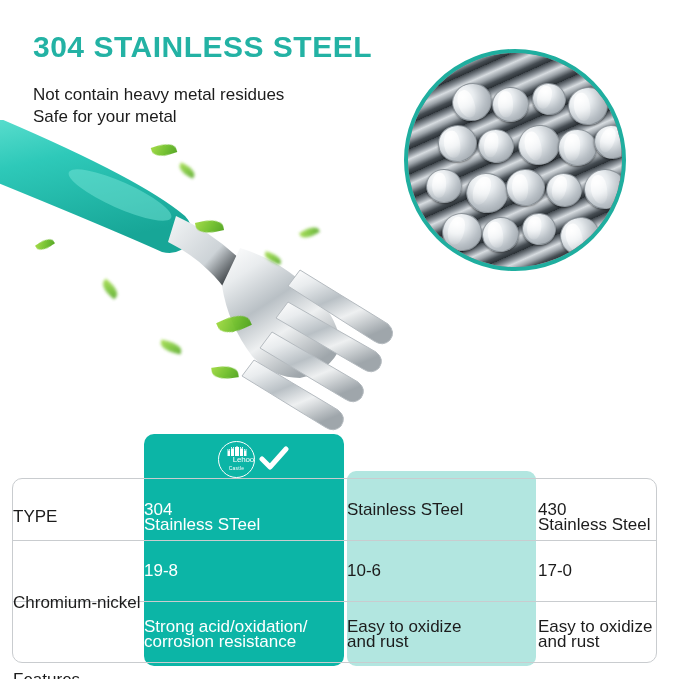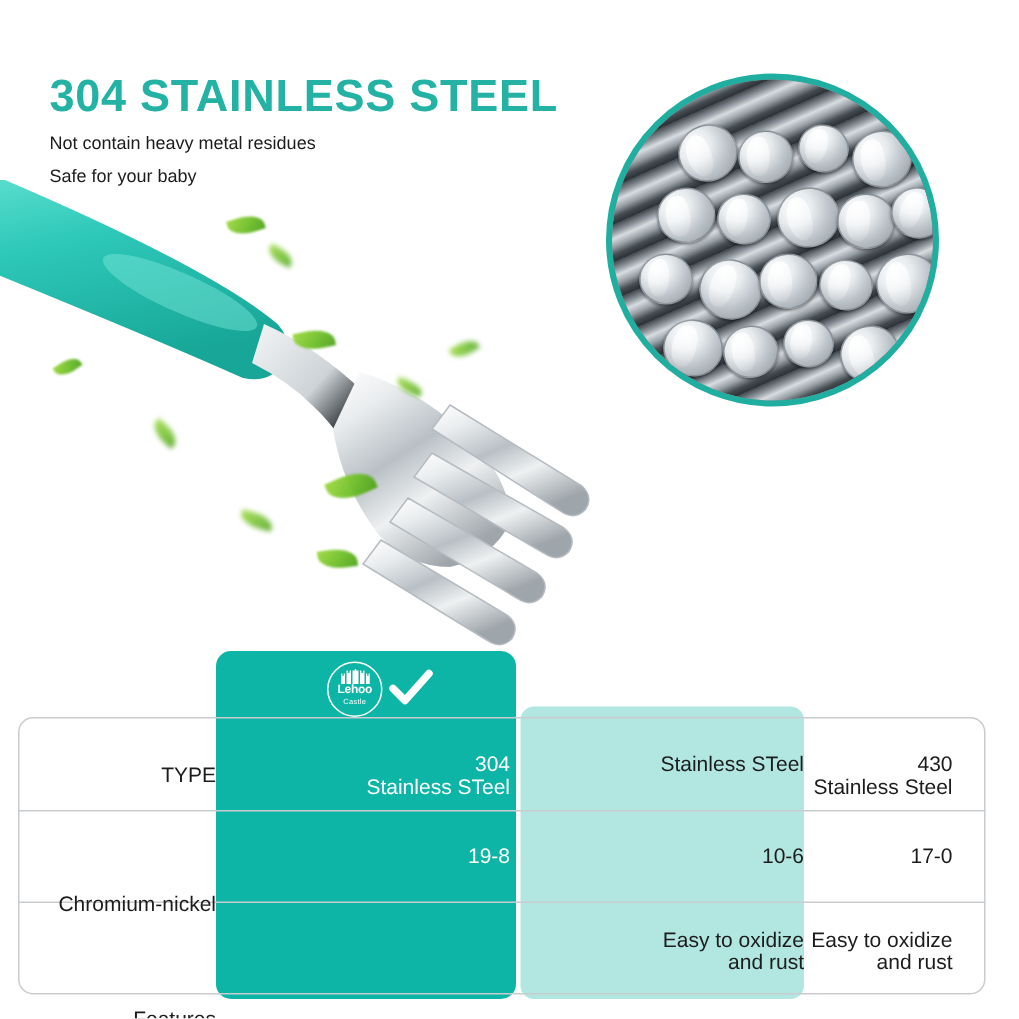--- a/index.html
+++ b/index.html
@@ -15,32 +15,32 @@
     width: 679px;
     height: 679px;
     background: #ffffff;
     overflow: hidden;
   }
 
   
   .headline {
     position: absolute;
     left: 33px;
-    top: 48px;
+    top: 30px;
     font-size: 30px;
     font-weight: 700;
     letter-spacing: 0.5px;
     color: #23b2a4;
     white-space: nowrap;
   }
   .subline {
     position: absolute;
     left: 33px;
     top: 84px;
-    font-size: 12px;
+    font-size: 17px;
     line-height: 22px;
     color: #1c1c1c;
     white-space: nowrap;
   }
   .subline span { display: block; }
 
   
   .steel-circle {
     position: absolute;
     left: 404px;
@@ -175,24 +175,24 @@
     border-radius: 50%;
     border: 1.6px solid #ffffff;
     position: relative;
     flex: 0 0 auto;
   }
   .badge-text {
     position: absolute;
     left: 0;
     right: 0;
     top: 14px;
-    text-align: center;
+    text-align: right;
     color: #ffffff;
     font-size: 8px;
-    font-weight: 700;
+    font-weight: 400;
     line-height: 8px;
     letter-spacing: -0.2px;
   }
   .badge-sub {
     position: absolute;
     left: 0;
     right: 0;
     top: 23px;
     text-align: center;
     color: #ffffff;
@@ -206,51 +206,51 @@
     top: 4px;
     transform: translateX(-50%);
     width: 21px;
     height: 10px;
   }
 
   
   .cells { position: absolute; inset: 0; }
   .cell {
     position: absolute;
-    text-align: right;
-    font-size: 14px;
+    text-align: left;
+    font-size: 17px;
     line-height: 15px;
     color: #1c1c1c;
   }
   .cell.label {
     left: 13px;
     width: 131px;
   }
   .cell.c1 { left: 144px; width: 196px; }
   .cell.c2 { left: 347px; width: 189px; }
-  .cell.c3 { left: 516px; width: 119px; }
+  .cell.c3 { left: 538px; width: 119px; }
 
   .cell.r-type { top: 502px; }
   .cell.r-type.label { top: 509px; }
   .cell.r-chrom { top: 563px; }
   .cell.r-feat { top: 619px; }
   .cell.r-feat.label { top: 624px; margin-top: 48px; }
   .cell.r-chrom.label { top: 563px; margin-top: 32px; }
 
   .cell.on-dark { color: #ffffff; }
 </style>
 </head>
 <body>
 
 <div id="page">
 
   <div class="headline">304 STAINLESS STEEL</div>
   <div class="subline">
     <span>Not contain heavy metal residues</span>
-    <span>Safe for your baby</span>
+    <span>Safe for your metal</span>
   </div>
 
   <div class="steel-circle">
     <div class="steel-inner">
       <div class="rod-bg"></div>
       <div id="rod-ends">
           <div class="rod-end" style="left: 44px; top: 30px; width: 40px; height: 38px; transform: rotate(-20deg);"></div>
           <div class="rod-end" style="left: 84px; top: 34px; width: 37px; height: 35px; transform: rotate(-3deg);"></div>
           <div class="rod-end" style="left: 124px; top: 30px; width: 34px; height: 32px; transform: rotate(14deg);"></div>
           <div class="rod-end" style="left: 160px; top: 34px; width: 40px; height: 38px; transform: rotate(-9deg);"></div>
@@ -375,20 +375,24 @@
       <div>430</div>
       <div>Stainless Steel</div>
     </div>
 
     <div class="cell label r-chrom">Chromium-nickel</div>
     <div class="cell c1 r-chrom on-dark">19-8</div>
     <div class="cell c2 r-chrom">10-6</div>
     <div class="cell c3 r-chrom">17-0</div>
 
     <div class="cell label r-feat">Features</div>
+    <div class="cell c1 r-feat on-dark">
+      <div>Strong acid/oxidation/</div>
+      <div>corrosion resistance</div>
+    </div>
     <div class="cell c2 r-feat">
       <div>Easy to oxidize</div>
       <div>and rust</div>
     </div>
     <div class="cell c3 r-feat">
       <div>Easy to oxidize</div>
       <div>and rust</div>
     </div>
 
   </div>

